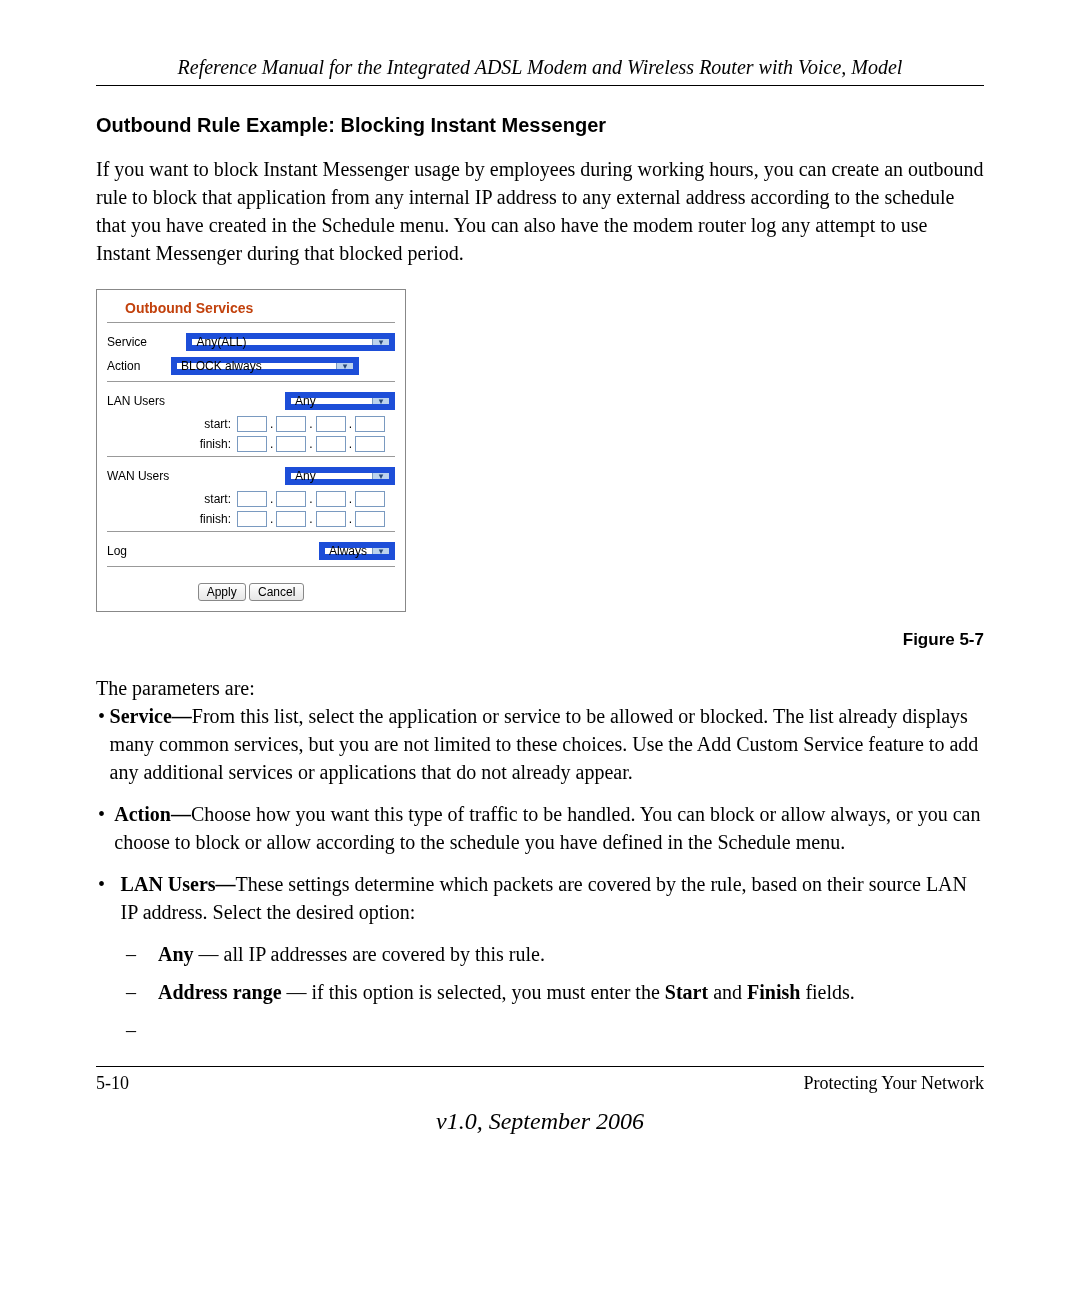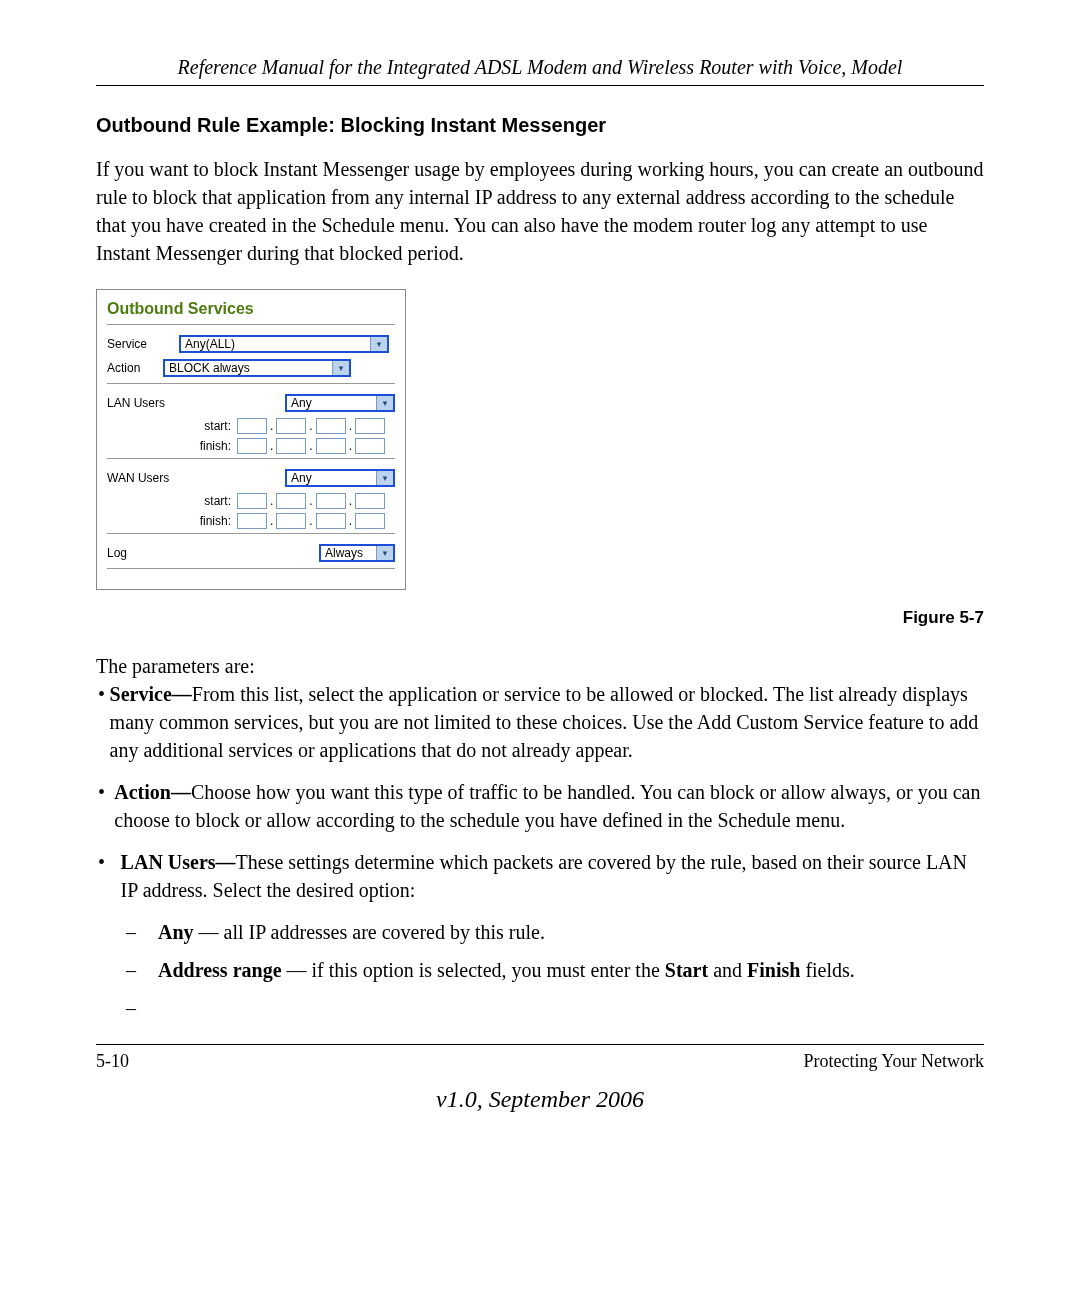--- a/index.html
+++ b/index.html
@@ -36,39 +36,40 @@
       border: 1px solid #888;
       width: 310px;
       padding: 10px 10px 10px 10px;
       font-family: Arial, Helvetica, sans-serif;
       font-size: 12px;
       color: #000;
       box-sizing: border-box;
       background: #fff;
     }
     .fig-title {
-      color: #4d7c0f;
+      color: #c2410c;
       font-weight: bold;
-      font-size: 16px;
+      font-size: 14px;
       margin-bottom: 6px;
+      margin-left: 18px;
     }
     .thin-hr {
       border-top: 1.5px solid #999;
       margin: 4px 0 10px 0;
     }
     .form-row {
       display: flex;
       align-items: center;
       margin-bottom: 6px;
-      gap: 4px;
+      gap: 12px;
     }
     .sel {
       display: inline-flex;
       align-items: center;
-      border: 2px solid #1d4ed8;
+      border: 6px solid #1d4ed8;
       height: 18px;
       font-size: 12px;
       background: #fff;
       box-sizing: border-box;
     }
     .sel-label {
       padding: 0 4px;
       flex: 1;
     }
     .sel-arrow {
@@ -266,20 +267,24 @@
     <span class="param-label">Log</span>
     <span style="flex:1"></span>
     <span class="sel" style="width:76px;">
       <span class="sel-label">Always</span>
       <span class="sel-arrow">▾</span>
     </span>
   </div>
 
   <div class="thin-hr"></div>
 
+  <div class="buttons-row">
+    <button class="btn">Apply</button>
+    <button class="btn">Cancel</button>
+  </div>
 </div>
 
 <div class="figure-caption">Figure 5-7</div>
 
 <div class="body-text" style="margin-bottom:0;">The parameters are:</div>
 
 <ul class="bullet-list">
   <li class="bullet-item">
     <span class="bullet-mark">•</span>
     <span>

